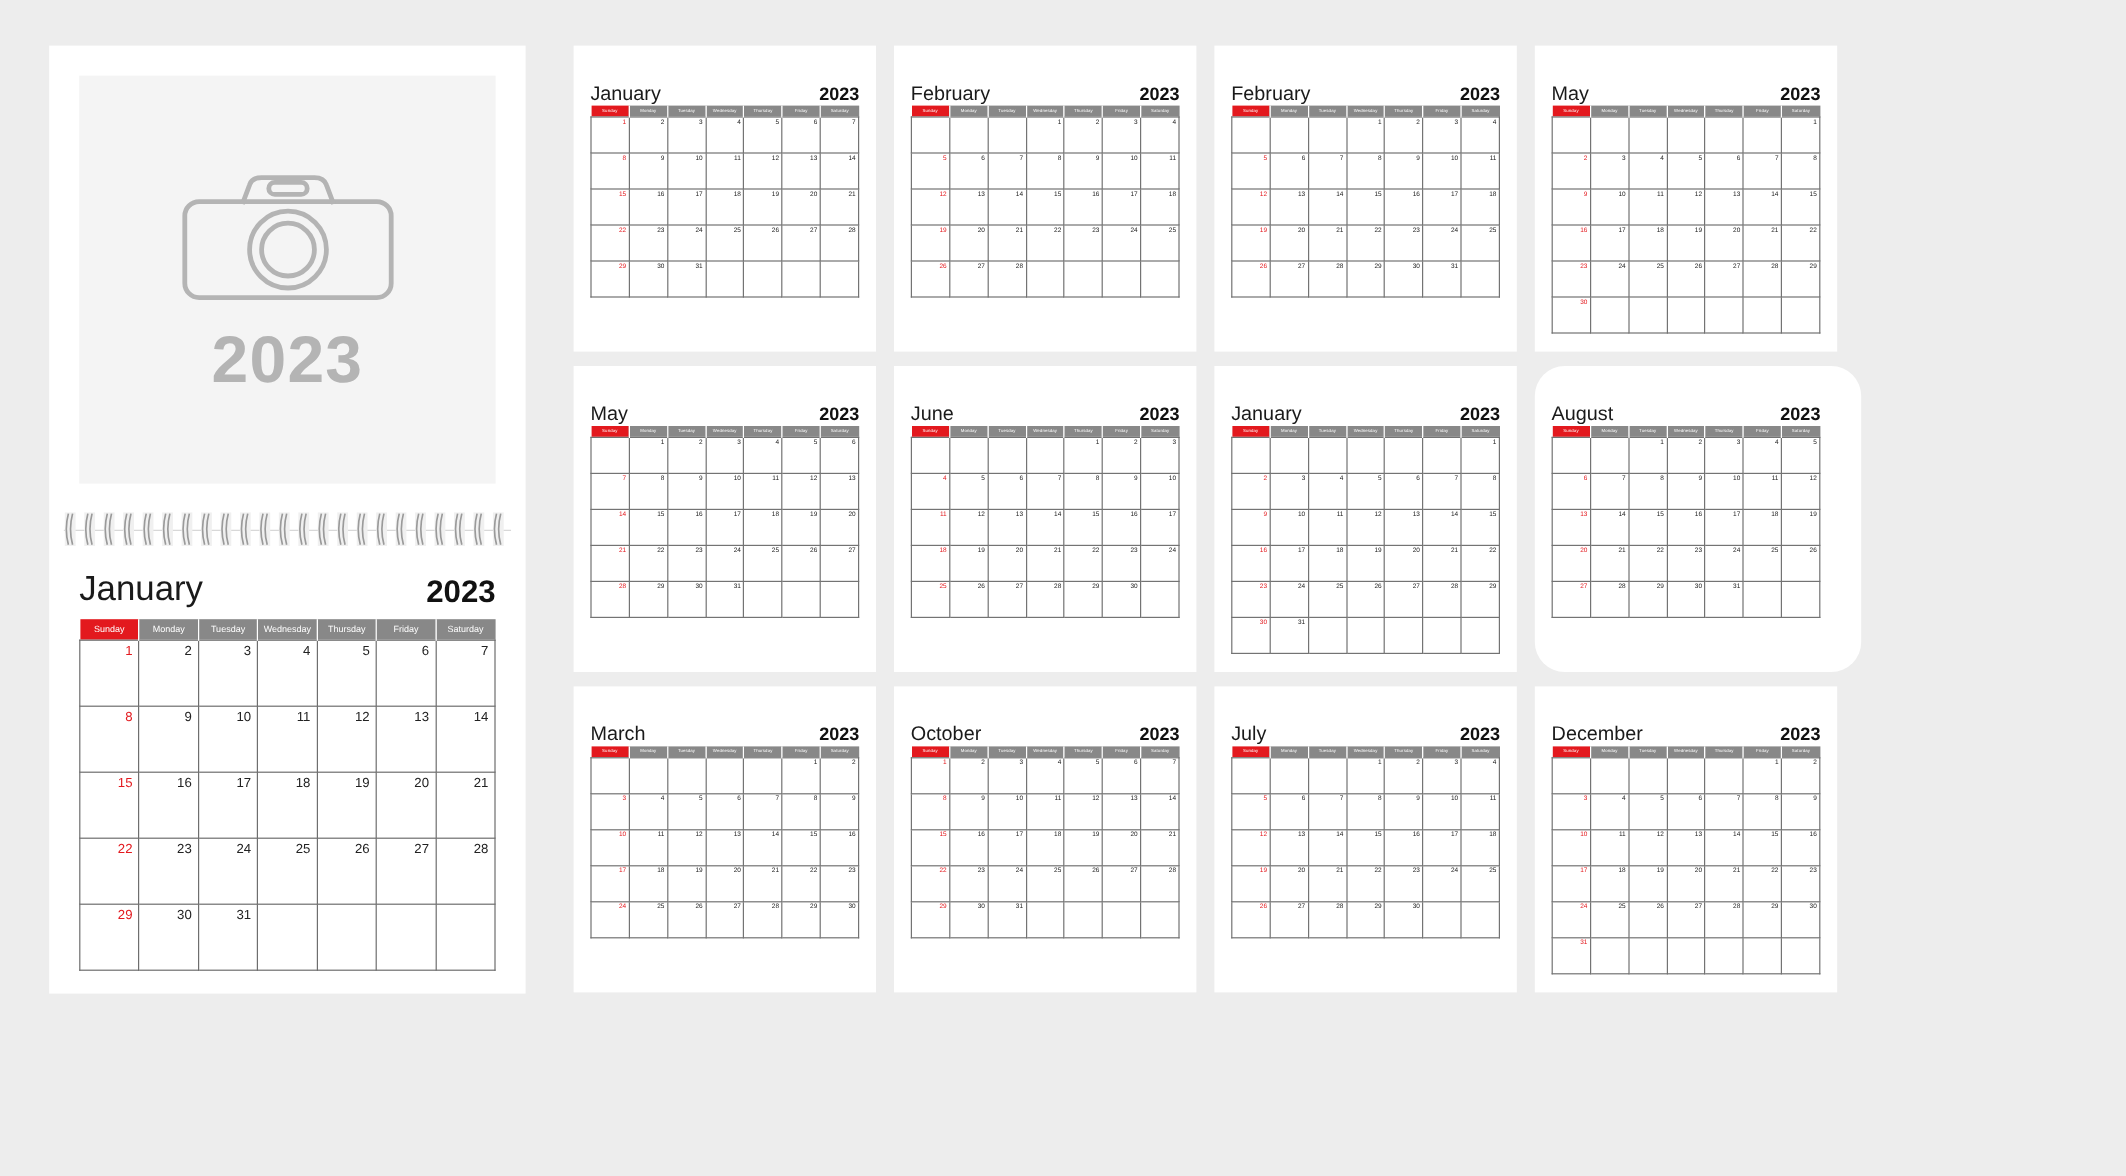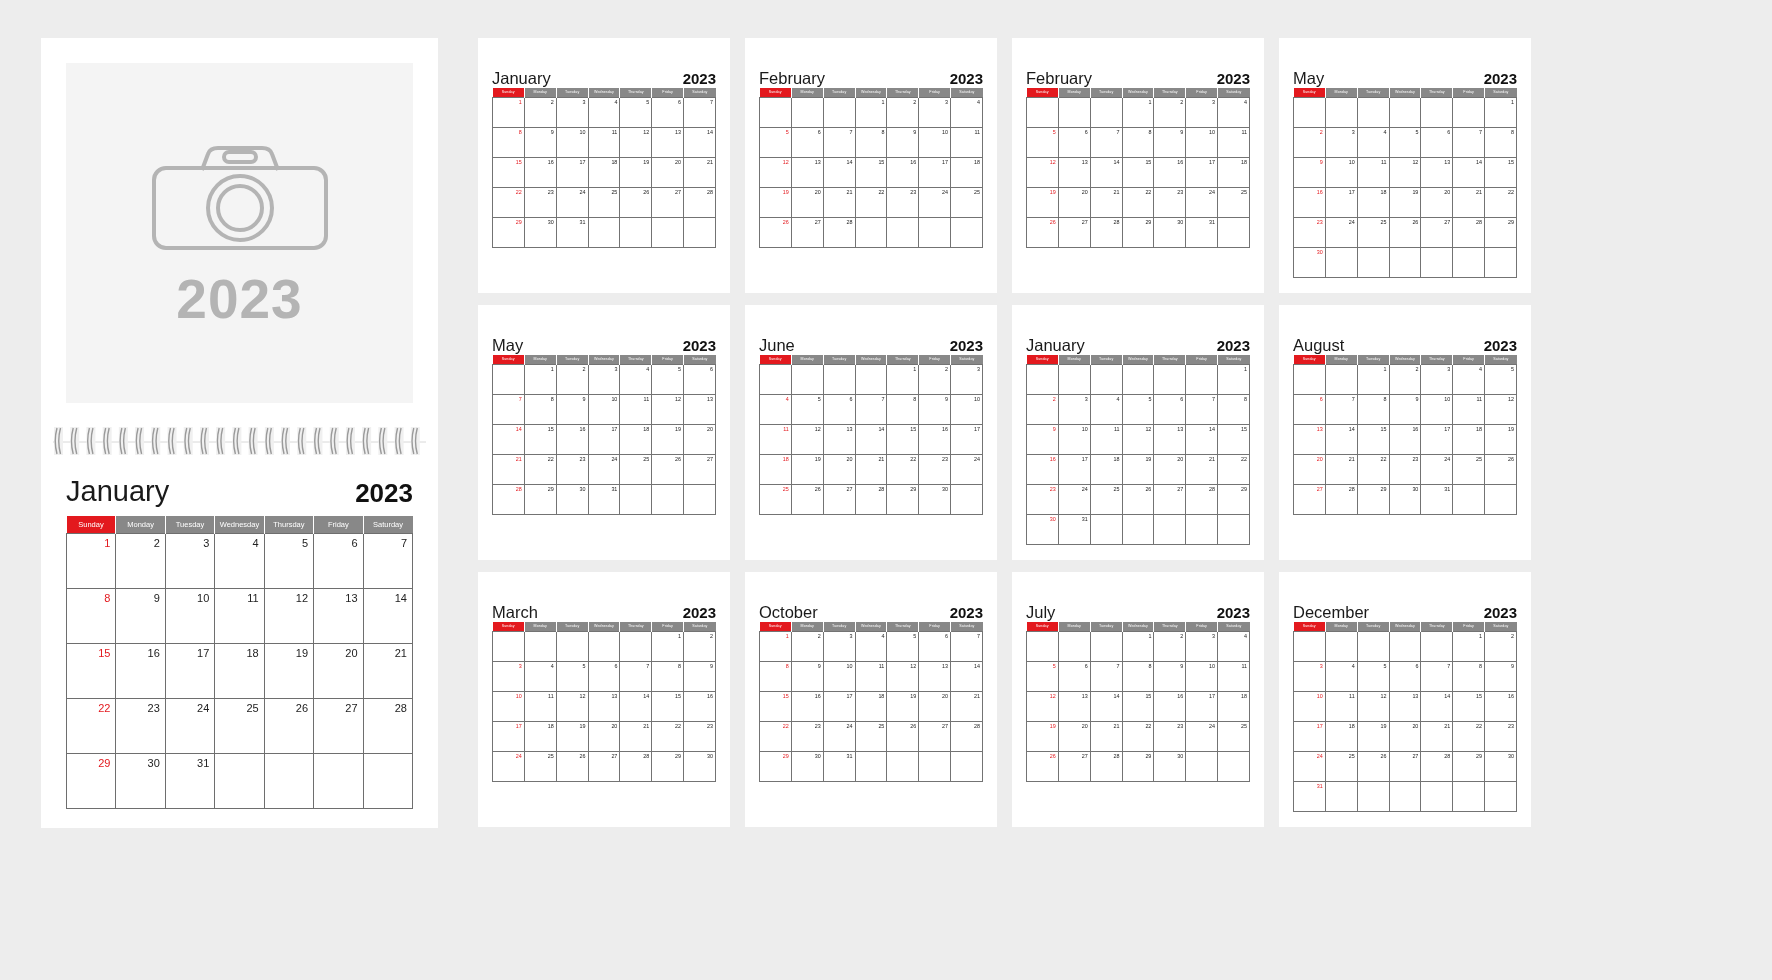--- a/index.html
+++ b/index.html
@@ -735,21 +735,21 @@
                 <td style="height: 30px;"></td>
                 <td style="height: 30px;"></td>
                 <td style="height: 30px;"></td>
                 <td style="height: 30px;"></td>
                 <td style="height: 30px;"></td>
               </tr>
             </tbody>
           </table>
         </div>
       </div>
-      <div class="month-card" style="left: 1279px; top: 305px; width: 252px; height: 255px;">
+      <div class="month-card" style="left: 1279px; top: 305px; width: 272px; height: 255px; border-radius: 25px;">
         <div class="m-header" style="left: 14px; width: 224px; top: 14px;">
           <span class="m-month">August</span>
           <span class="m-year">2023</span>
         </div>
         <div class="m-grid" style="left: 14px; top: 50px; width: 224px;">
           <table class="cal">
             <thead>
               <tr>
                 <th class="sun">Sunday</th>
                 <th>Monday</th>

